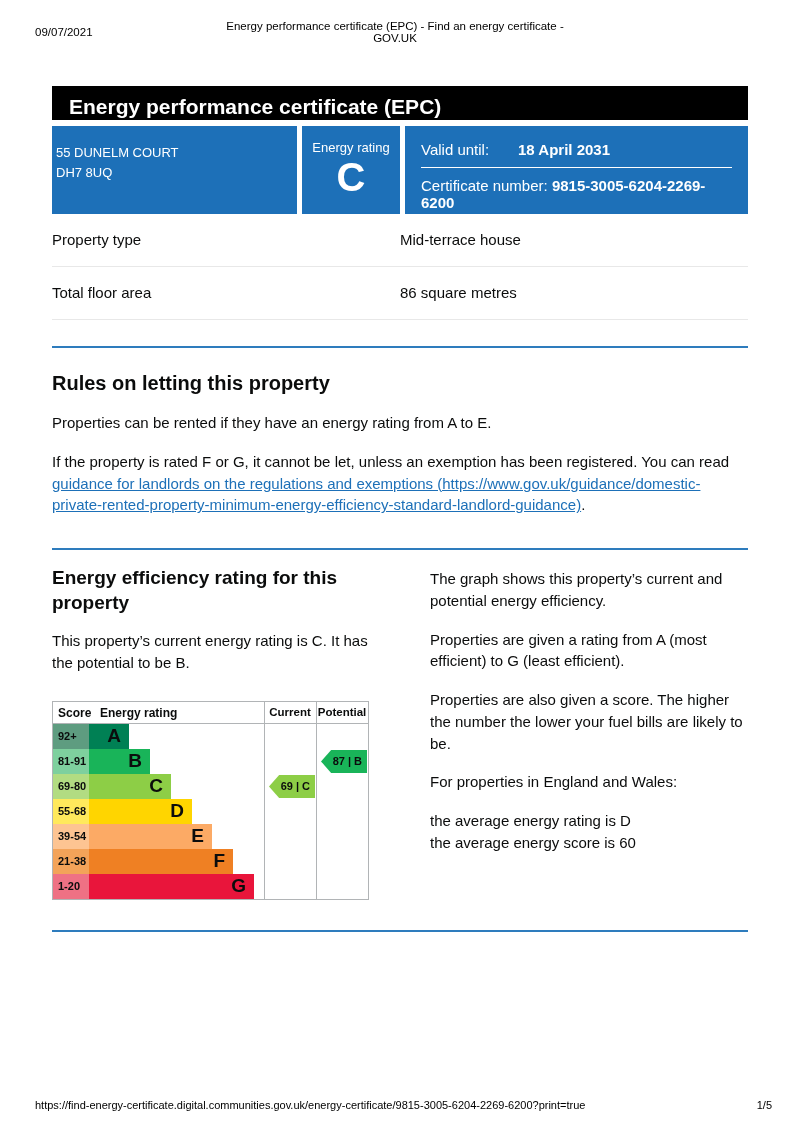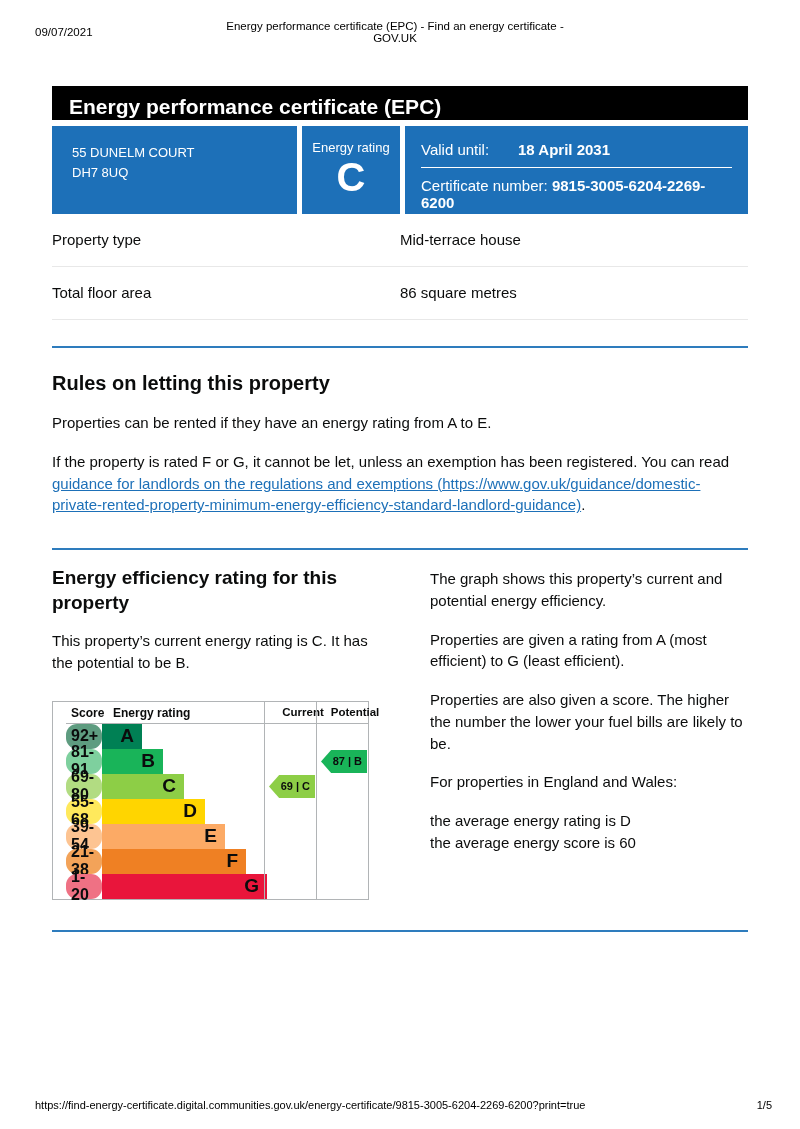--- a/index.html
+++ b/index.html
@@ -21,21 +21,21 @@
     display: flex; justify-content: space-between; font-size: 11px; color: #000;
   }
   
   .content { width: 696px; margin: 42px auto 0 auto; }
   .banner {
     background: #000; color: #fff; height: 34px; line-height: 42px;
     font-size: 21px; font-weight: bold; padding-left: 17px; margin-bottom: 6px;
   }
   .summary { display: flex; gap: 5px; height: 88px; }
   .box { background: #1d70b8; color: #fff; }
-  .address-box { flex: 0 0 245px; padding: 17px 20px; font-size: 13px; line-height: 1.5; }
+  .address-box { flex: 0 0 245px; padding: 17px 4px; font-size: 13px; line-height: 1.5; }
   .rating-box { flex: 0 0 98px; text-align: center; padding-top: 14px; }
   .rating-box .rating-label { font-size: 13px; margin-bottom: 1px; }
   .rating-box .rating-letter { font-size: 40px; font-weight: bold; line-height: 1.05; }
   .validity-box { flex: 1; padding: 15px 16px; font-size: 15px; }
   .validity-box .vlabel { display: inline-block; width: 97px; }
   .validity-box hr { border: none; border-top: 1px solid #fff; margin: 9px 0; }
   .validity-box strong { font-weight: bold; }
   .detail-row { display: flex; padding: 17px 0 18px 0; border-bottom: 1px solid #e8e8e8; font-size: 15px; }
   .detail-label { width: 348px; }
   .section-rule { border: none; border-top: 2px solid #2e7cbd; }
@@ -50,35 +50,35 @@
   .col-left { width: 328px; flex: 0 0 328px; }
   .col-right { flex: 1; }
   .col-heading { font-size: 19px; font-weight: bold; line-height: 1.3; }
   .col-left .body-text { margin-top: 15px; }
   .improve-link { display: inline-block; margin-top: 17px; font-size: 15px; line-height: 1.45; }
   .col-right .body-text:first-child { margin-top: 2px; }
   .stats { margin-top: 17px; font-size: 15px; line-height: 1.45; }
   
   .epc-chart {
     position: relative; width: 317px; margin-top: 27px;
-    border: 1px solid #b1b4b6; background: #fff; padding-left: 13px;
+    border: 1px solid #b1b4b6; background: #fff;
   }
   .epc-header {
     position: relative; height: 22px; border-bottom: 1px solid #b1b4b6;
     font-weight: bold; font-size: 12px;
   }
   .epc-header span { position: absolute; top: 4px; }
   .h-score { left: 5px; }
   .h-rating { left: 47px; }
   .h-current { left: 211px; width: 52px; text-align: center; font-size: 11.5px; }
   .h-potential { left: 263px; width: 52px; text-align: center; font-size: 11.5px; }
   .epc-row { display: flex; height: 25px; }
   .epc-score {
-    width: 36px; flex: 0 0 36px; font-size: 16px; font-weight: bold;
-    display: flex; align-items: center; padding-left: 5px; border-radius: 11px;
+    width: 36px; flex: 0 0 36px; font-size: 11px; font-weight: bold;
+    display: flex; align-items: center; padding-left: 5px;
   }
   .epc-band {
     display: flex; align-items: center; justify-content: flex-end;
     padding-right: 8px; font-size: 19px; font-weight: bold; color: #0b0c0c;
   }
   .epc-vline { position: absolute; top: 0; bottom: 0; width: 1px; background: #b1b4b6; }
   .vline-current { left: 211px; }
   .vline-potential { left: 263px; }
   .epc-arrow {
     position: absolute; width: 46px; height: 23px;

